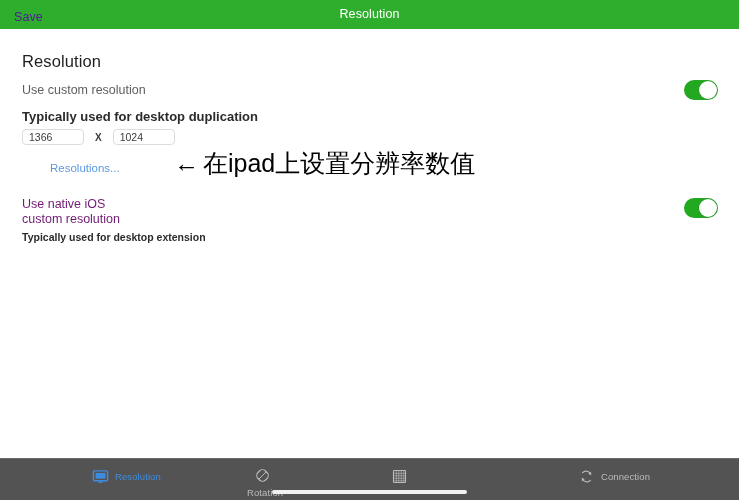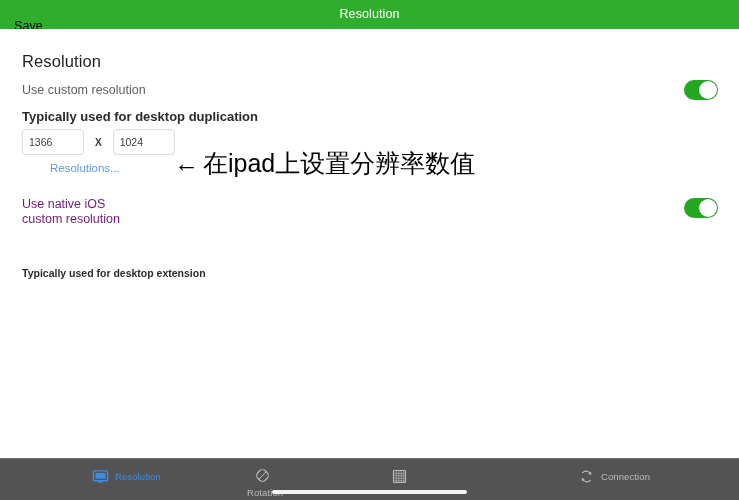--- a/index.html
+++ b/index.html
@@ -30,25 +30,25 @@
     background: #2eae2c;
     display: flex;
     align-items: center;
   }
   .navbar-save {
     position: absolute;
     left: 11px;
     top: 0;
     height: 29px;
     line-height: 29px;
-    color: #000000;
+    color: #4c1d95;
     font-size: 12.5px;
     letter-spacing: 0.1px;
     cursor: pointer;
-    padding: 12px 3px;
+    padding: 3px 3px;
   }
   .navbar-title {
     position: absolute;
     left: 0;
     top: 0;
     width: 739px;
     height: 29px;
     line-height: 29px;
     text-align: center;
     color: #ffffff;
@@ -116,21 +116,21 @@
   
   .res-inputs {
     position: absolute;
     left: 22px;
     top: 100px;
     display: flex;
     align-items: center;
   }
   .res-field {
     width: 62px;
-    height: 26px;
+    height: 16px;
     box-sizing: border-box;
     border: 1px solid #dadce0;
     border-radius: 4px;
     background: #ffffff;
     font-family: "Liberation Sans", "DejaVu Sans", sans-serif;
     font-size: 10.5px;
     color: #3c3c3c;
     padding: 0 6px;
     outline: none;
   }
@@ -183,21 +183,20 @@
     color: #701a75;
     line-height: 15px;
   }
   .row-sub-2 {
     position: absolute;
     left: 22px;
     top: 202px;
     font-size: 10.5px;
     color: #2b2b2b;
     font-weight: bold;
-    margin-top: 36px;
   }
 
   
   .tabbar {
     position: absolute;
     left: 0;
     top: 458px;
     width: 739px;
     height: 42px;
     background: #535353;

